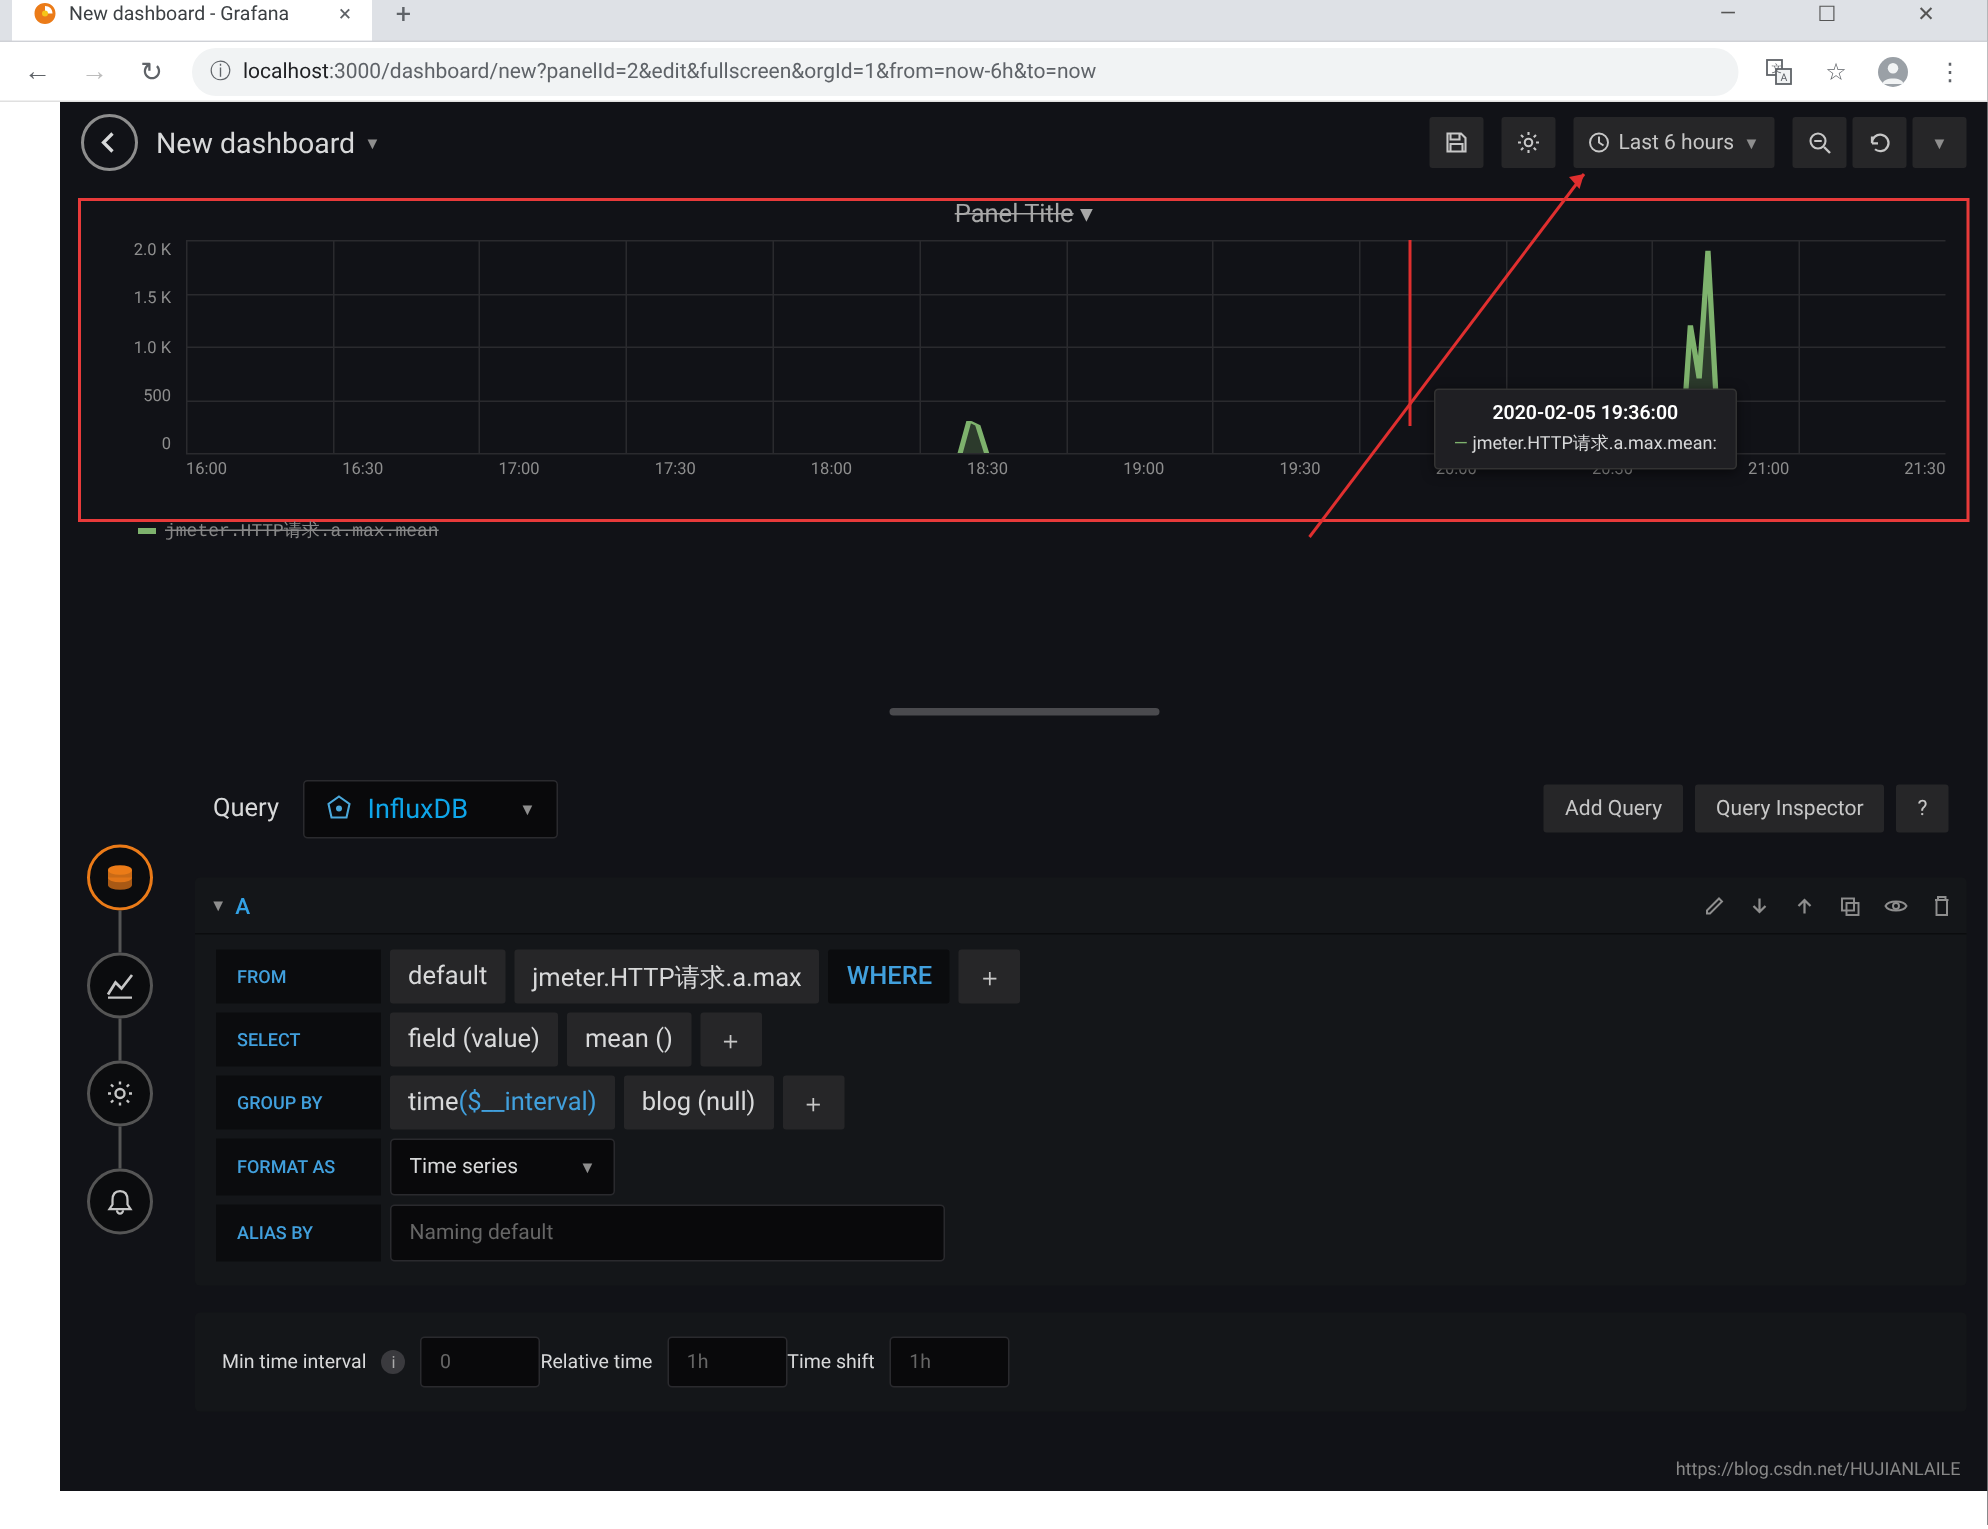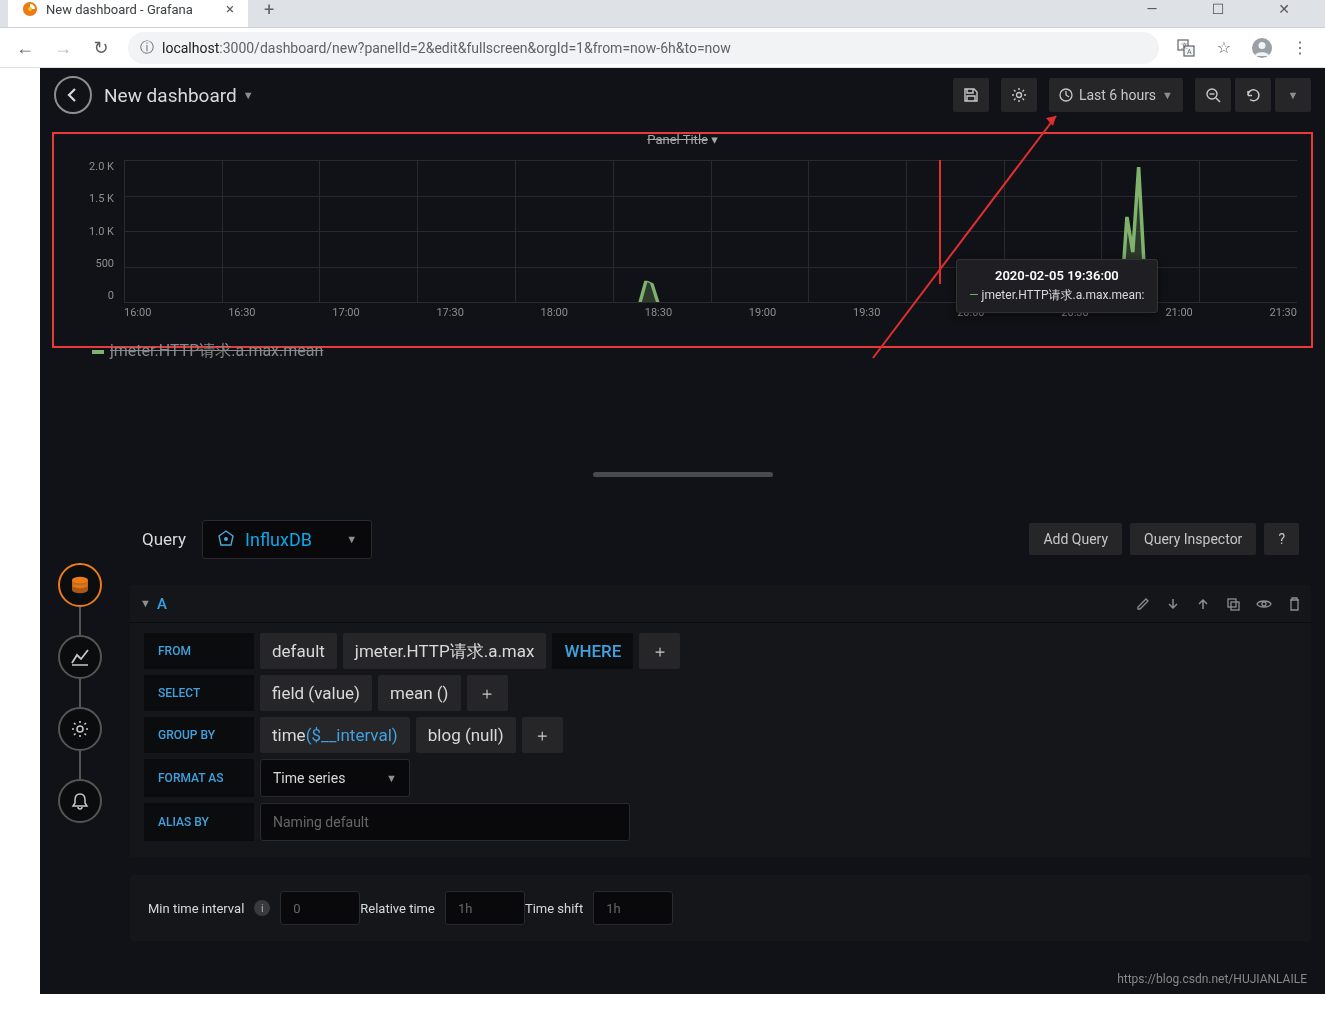--- a/index.html
+++ b/index.html
@@ -26,35 +26,35 @@
 .g-header { display: flex; align-items: center; height: 54px; padding: 0 14px; gap: 12px; }
 .back-btn { width: 38px; height: 38px; border: 2px solid #8e8e8e; border-radius: 50%; display: flex; align-items: center; justify-content: center; color: #d8d9da; font-size: 18px; }
 .dash-title { font-size: 19px; color: #d8d9da; display: flex; align-items: center; gap: 6px; }
 .caret { font-size: 11px; color: #8e8e8e; }
 .spacer { flex: 1; }
 .gbtn { background: #262628; border-radius: 2px; height: 34px; min-width: 36px; display: flex; align-items: center; justify-content: center; color: #c7c7c7; font-size: 14px; padding: 0 10px; }
 .gbtn.range { gap: 6px; background: #262628; }
 .gbtn-group { display: flex; gap: 4px; }
 
 .panel { margin: 10px 12px; border: 2px solid #e83a3a; height: 216px; position: relative; }
-.panel-title { position: absolute; top: -2px; left: 50%; transform: translateX(-50%); background: transparent; color: #a8a8a8; font-size: 13px; padding: 0 6px; }
+.panel-title { position: absolute; top: -2px; left: 50%; transform: translateX(-50%); background: transparent; color: #a8a8a8; font-size: 17px; padding: 0 6px; }
 .strike { text-decoration: line-through; }
 .chart { position: absolute; left: 26px; right: 14px; top: 26px; bottom: 26px; }
 .y-axis { position: absolute; left: -2px; top: 0; bottom: 18px; width: 40px; display: flex; flex-direction: column; justify-content: space-between; font-size: 11px; color: #8e8e8e; text-align: right; }
 .y-axis div { text-align: right; padding-right: 4px; }
 .grid { position: absolute; left: 44px; right: 0; top: 0; bottom: 18px; }
 .x-axis { position: absolute; left: 44px; right: 0; bottom: 0; height: 14px; display: flex; justify-content: space-between; font-size: 11px; color: #8e8e8e; }
 .gridline-h { position: absolute; left: 0; right: 0; border-top: 1px solid #2a2a2e; }
 .gridline-v { position: absolute; top: 0; bottom: 0; border-left: 1px solid #2a2a2e; }
 .plot-path { position: absolute; }
 .red-marker { position: absolute; top: 0; bottom: 18px; width: 2px; background: #e02f2f; }
 .tooltip { position: absolute; background: #1f1f23; border: 1px solid #333; border-radius: 3px; padding: 8px 12px; font-size: 12px; color: #d8d9da; white-space: nowrap; box-shadow: 0 2px 8px rgba(0,0,0,0.5); }
 .tooltip-time { font-weight: 600; margin-bottom: 4px; text-align: center; color: #fff; font-size: 13px; }
 .tooltip-series { color: #d8d9da; }
-.legend { position: absolute; left: 38px; bottom: -16px; font-size: 16px; color: #888; display: flex; align-items: center; gap: 6px; }
+.legend { position: absolute; left: 38px; bottom: -16px; font-size: 12px; color: #888; display: flex; align-items: center; gap: 6px; font-family: Liberation Mono, monospace; }
 .legend-swatch { width: 12px; height: 4px; background: #7eb26d; }
 .legend .strike { text-decoration: line-through; }
 
 .annotation-text { position: absolute; color: #d63a1e; font-size: 14px; font-weight: 500; line-height: 1.6; }
 .arrow { position: absolute; pointer-events: none; }
 .arrow-line { stroke: #e02f2f; stroke-width: 2; fill: none; }
 .arrow-head { fill: #e02f2f; }
 
 .sidenav { position: absolute; left: 12px; top: 495px; width: 56px; display: flex; flex-direction: column; align-items: center; }
 .sidenav-circle { width: 44px; height: 44px; border-radius: 50%; background: #0b0c0e; border: 2px solid #555; display: flex; align-items: center; justify-content: center; color: #c7c7c7; font-size: 18px; margin-bottom: 0; }

